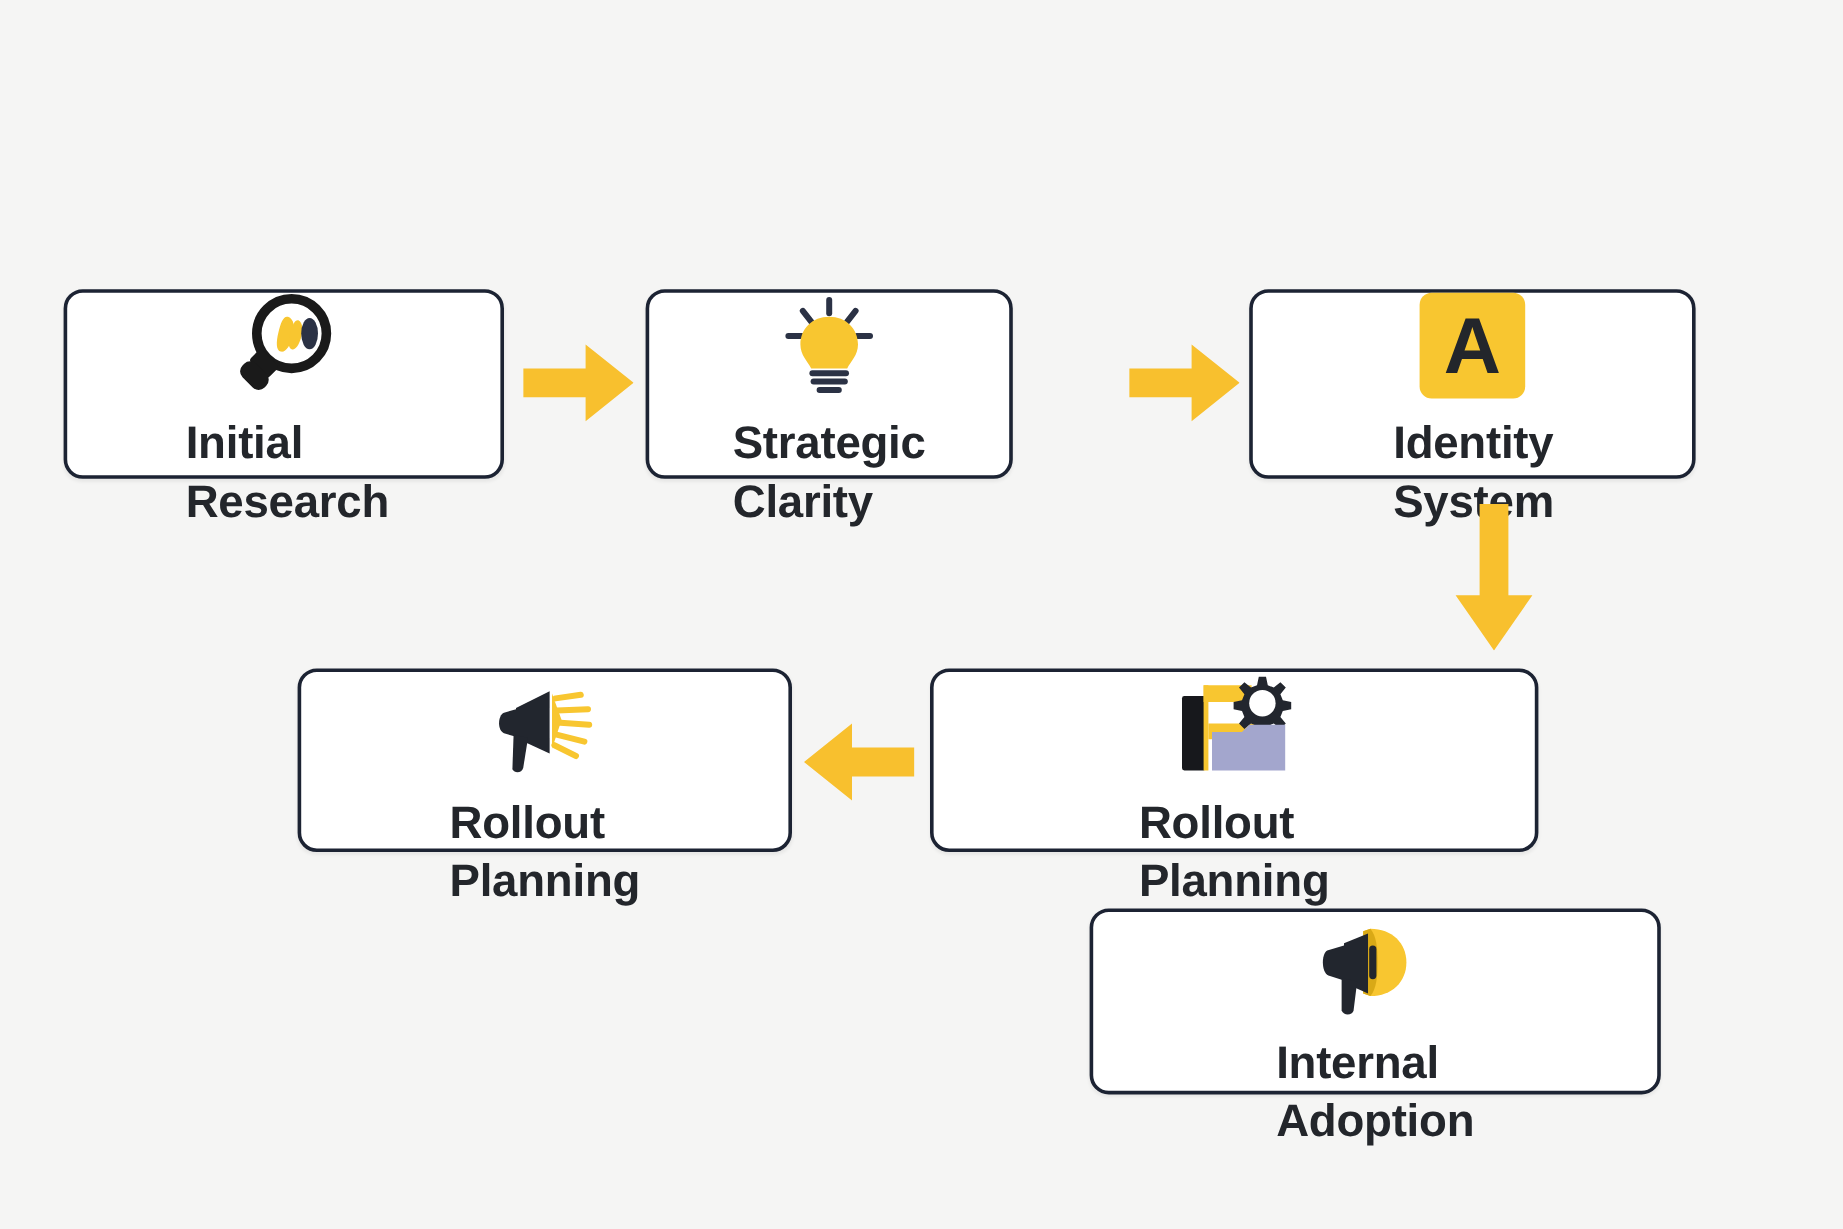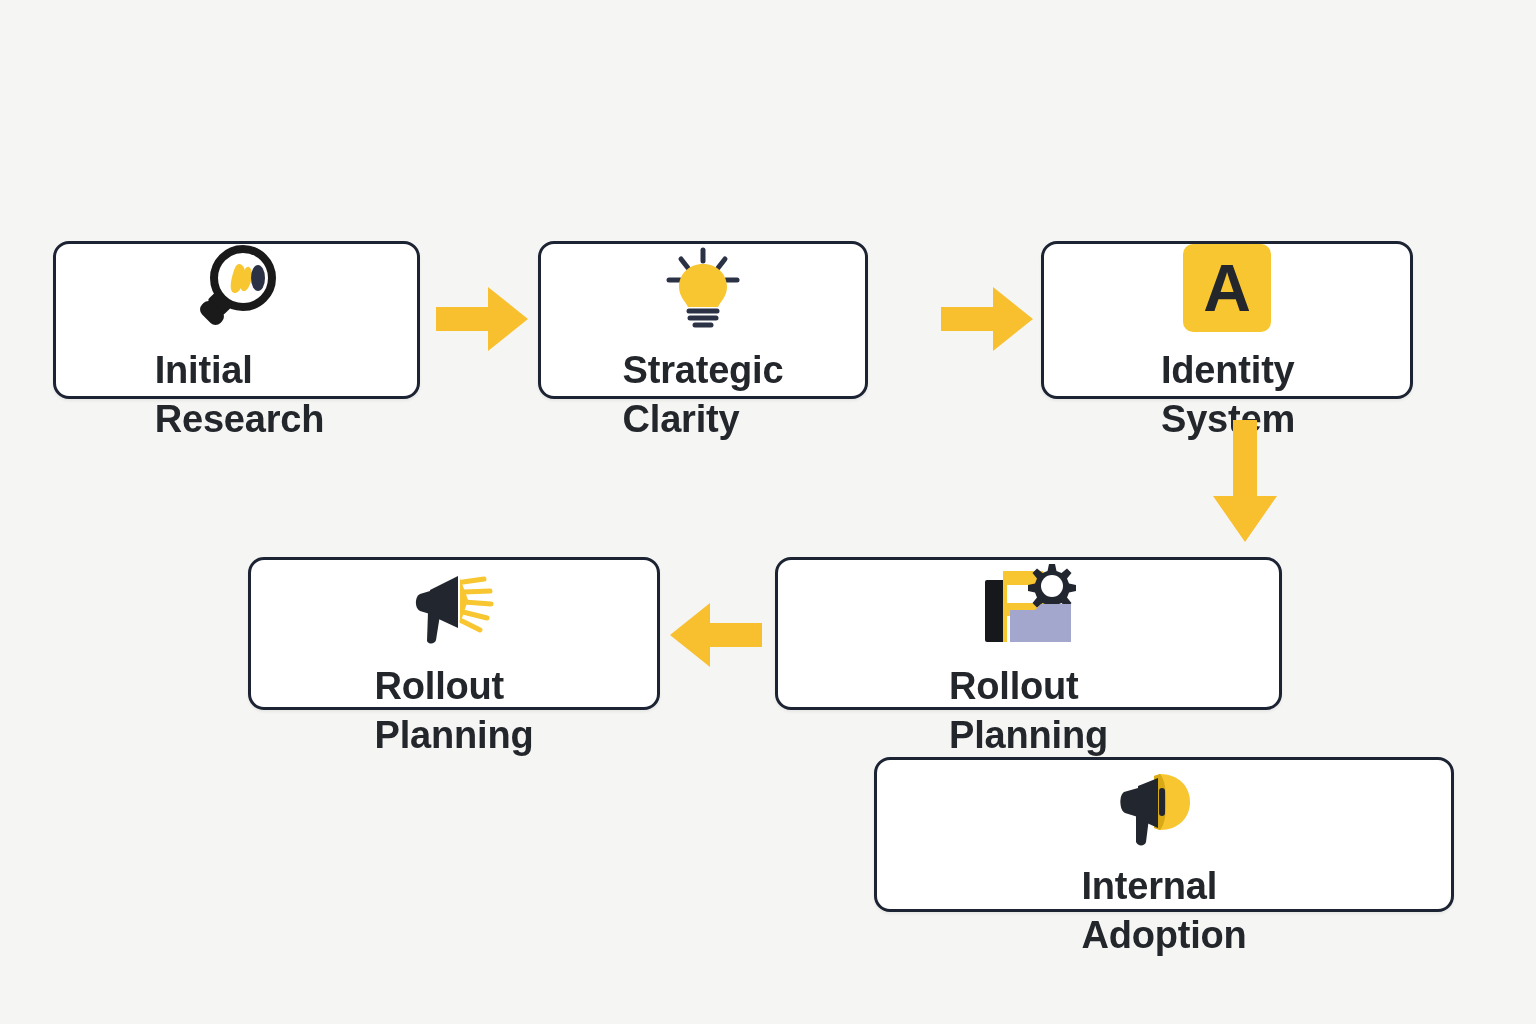--- a/index.html
+++ b/index.html
@@ -47,25 +47,25 @@
     font-size: 38px;
     font-weight: bold;
     color: #23262b;
     line-height: 1.28;
     letter-spacing: -0.2px;
     white-space: pre-line;
   }
 
   
   #node-1 { left: 53px;  top: 241px; width: 367px; height: 158px; }
-  #node-2 { left: 538px; top: 241px; width: 330px; height: 158px; }
+  #node-2 { left: 538px; top: 241px; width: 306px; height: 158px; }
   #node-3 { left: 1041px;top: 241px; width: 372px; height: 158px; }
   #node-4 { left: 248px; top: 557px; width: 412px; height: 153px; }
   #node-5 { left: 775px; top: 557px; width: 507px; height: 153px; }
-  #node-6 { left: 874px; top: 757px; width: 580px; height: 155px; }
+  #node-6 { left: 908px; top: 757px; width: 476px; height: 155px; }
 
   #node-1 .node-label { margin-left: 6px; }
   #node-3 .node-label { margin-left: 2px; }
   #node-5 .node-icon { width: 112px; }
   #node-6 .node-icon { width: 108px; }
 
   
   .arrow {
     position: absolute;
   }

